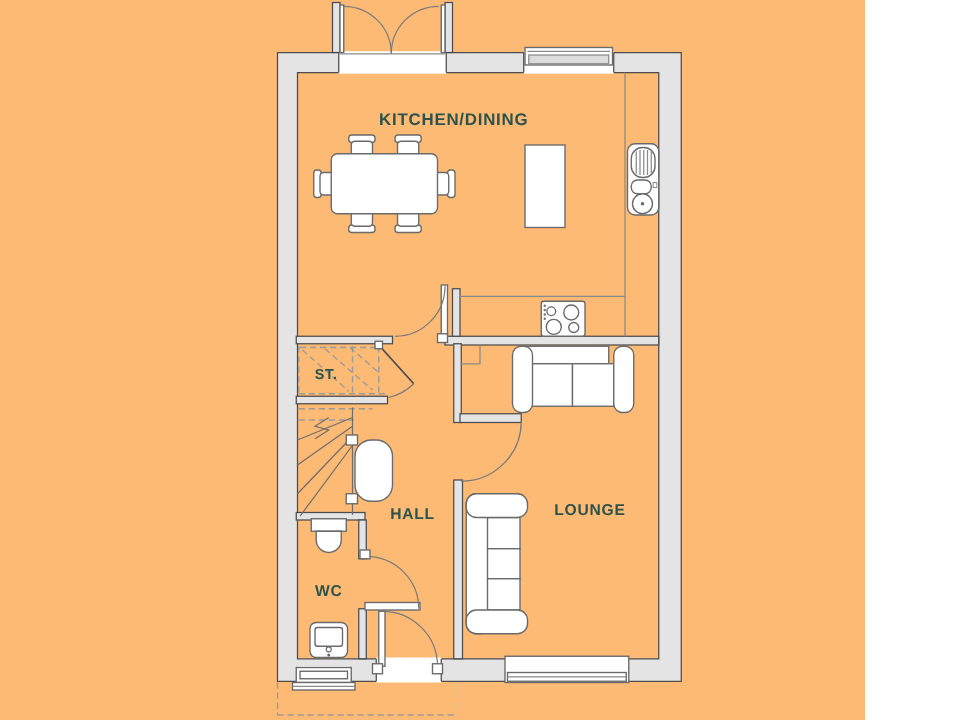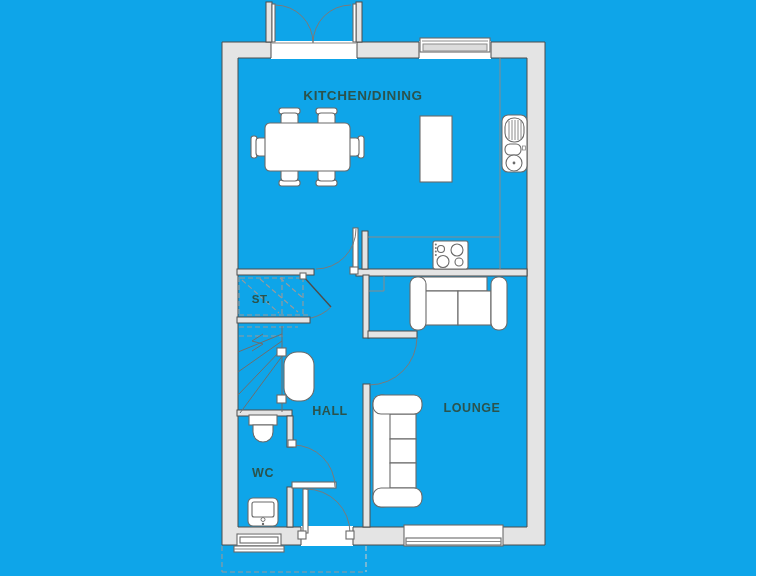--- a/index.html
+++ b/index.html
@@ -1,16 +1,16 @@
 <!DOCTYPE html>
 <html><head>
 <meta charset="utf-8">
 <style>
   html,body{margin:0;padding:0;background:#fff;}
-  .stage{position:relative;width:756px;height:576px;background:#0ea5e9;overflow:hidden;}
+  .stage{position:relative;width:692px;height:576px;background:#fdba74;overflow:hidden;}
   svg{display:block;}
   .wall{fill:#e4e4e4;stroke:#4c4c4c;stroke-width:1;}
   .mask{fill:#ffffff;stroke:none;}
   .cap{stroke:#4c4c4c;stroke-width:1;fill:none;}
   .fix{fill:#ffffff;stroke:#6a6a6a;stroke-width:1.1;}
   .fixg{fill:#dcdcdc;stroke:#8a8a8a;stroke-width:1;}
   .ln{stroke:#8a8a8a;stroke-width:1;fill:none;}
   .arc{stroke:#7a7a7a;stroke-width:1;fill:none;}
   .dash{stroke:#9a9a9a;stroke-width:1.1;fill:none;stroke-dasharray:5 3;}
   .dashlight{stroke:#c6c6c6;}

